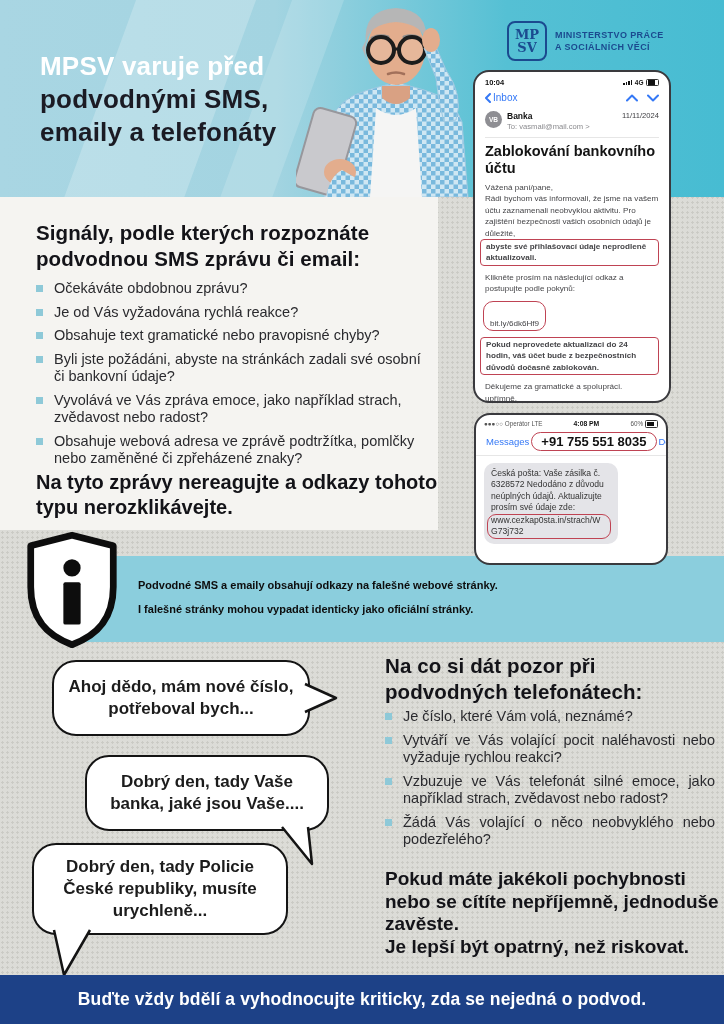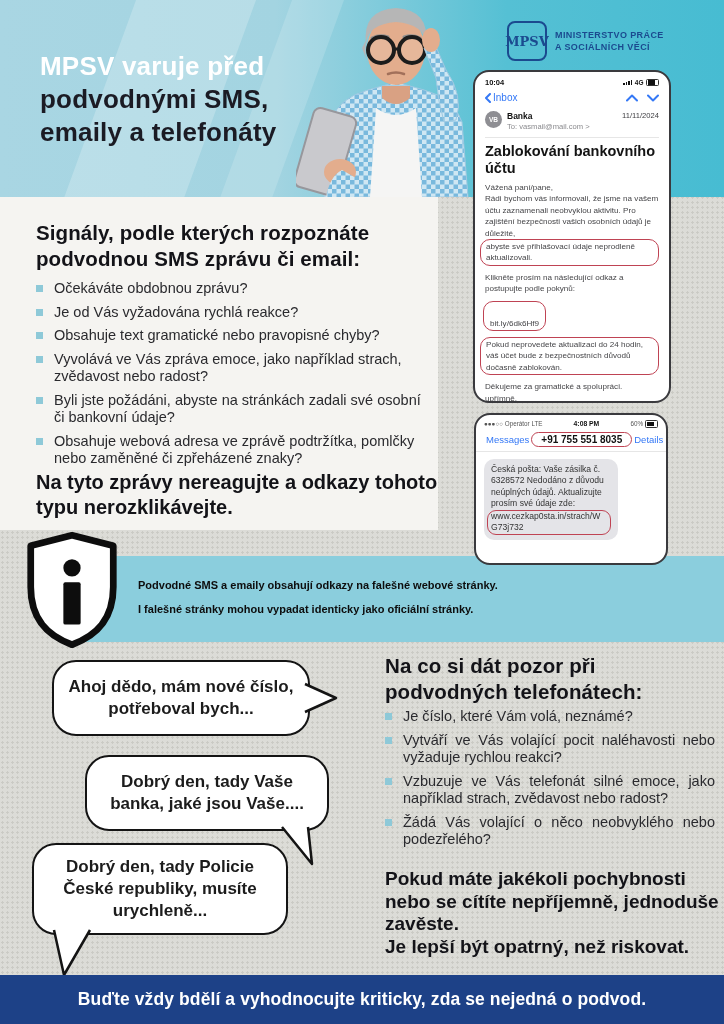--- a/index.html
+++ b/index.html
@@ -13,21 +13,21 @@
   
   .hdr{left:0;top:0;width:724px;height:197px;overflow:hidden;z-index:1;
        background:linear-gradient(90deg,#a9d6e3 0%,#a3d4e1 38%,#55c0d4 70%,#47bcd2 100%);}
   .stripe{position:absolute;top:-40px;height:300px;background:rgba(255,255,255,0.22);transform:skewX(-20deg);}
   .s1{left:96px;width:120px;}
   .s2{left:252px;width:52px;background:rgba(255,255,255,0.16);}
   .hdr-title{position:absolute;left:40px;top:50px;font-weight:bold;font-size:26px;line-height:33px;letter-spacing:0.2px;}
   .hdr-title .t1{color:#ffffff;display:block;}
   .hdr-title .t2,.hdr-title .t3{color:#1b1b24;display:block;}
   .logo{position:absolute;left:507px;top:21px;display:flex;align-items:center;}
-  .logo-box{width:36px;height:36px;border:2.5px solid #1b4a8f;border-radius:8px;display:flex;flex-direction:row;
+  .logo-box{width:36px;height:36px;border:2.5px solid #1b4a8f;border-radius:8px;display:flex;flex-direction:column;
             align-items:center;justify-content:center;color:#1b4a8f;
             font-family:"DejaVu Serif","Liberation Serif",serif;font-weight:bold;font-size:13px;line-height:13px;}
   .logo-name{margin-left:8px;color:#1b4a8f;font-weight:bold;font-size:9px;line-height:12px;letter-spacing:0.4px;}
 
   
   .man{position:absolute;left:296px;top:0;width:200px;height:197px;}
 
   
   .panel-white{left:0;top:197px;width:438px;height:333px;background:#f5f4f1;z-index:1;}
   .sec-h{font-weight:bold;color:#131318;font-size:20.5px;line-height:26px;letter-spacing:0.1px;}
@@ -56,26 +56,26 @@
   .avatar{width:17px;height:17px;border-radius:50%;background:#8e8e93;color:#fff;font-size:6.5px;font-weight:bold;
           display:flex;align-items:center;justify-content:center;flex:none;}
   .meta-c{margin-left:5px;flex:1;}
   .m-name{font-size:8.5px;font-weight:bold;color:#111;}
   .m-to{font-size:7.6px;color:#8a8a8e;margin-top:1px;}
   .m-date{font-size:7.6px;color:#3c3c40;}
   .p-div{border-bottom:1px solid #e6e6e6;margin:6px 0 5px;}
   .p-subject{font-size:14.5px;line-height:16.5px;font-weight:bold;color:#141414;margin:2px 0 6px;}
   .p-body{font-size:8.1px;line-height:11.4px;color:#454548;}
   .p-body p{margin:0 0 6px;}
-  .redblock{display:block;width:fit-content;border:1.6px solid #bf4353;border-radius:10px;padding:1px 5px;margin-left:-5px;}
+  .redblock{display:block;width:fit-content;border:1.6px solid #bf4353;border-radius:4px;padding:1px 5px;margin-left:-5px;font-weight:bold;}
   .redinline{display:inline-block;border:1.6px solid #bf4353;border-radius:10px;padding:16px 6px 1px;margin-left:-2px;}
   .s-status{display:flex;justify-content:space-between;align-items:center;font-size:6.3px;color:#555;}
   .s-time{font-weight:bold;color:#111;font-size:6.8px;}
   .s-nav{display:flex;align-items:center;margin-top:4px;font-size:9.5px;color:#3478f6;}
-  .s-num{font-size:10px;font-weight:bold;color:#111;border:1.6px solid #bf4353;border-radius:11px;padding:1px 9px;margin:0 2px;white-space:nowrap;}
+  .s-num{font-size:13px;font-weight:bold;color:#111;border:1.6px solid #bf4353;border-radius:11px;padding:1px 9px;margin:0 2px;white-space:nowrap;}
   .s-div{border-bottom:1px solid #e6e6e6;margin:4px -8px 0;}
   .s-bubble{margin-top:7px;width:134px;background:#e4e4e8;border-radius:10px;padding:5px 7px;
             font-size:8.6px;line-height:11.6px;color:#333;box-sizing:border-box;}
   .s-url{display:block;width:fit-content;border:1.6px solid #bf4353;border-radius:9px;padding:0 3px;margin-left:-4px;word-break:break-all;}
 
   
   .banner{left:0;top:556px;width:724px;height:86px;background:#8bcedd;z-index:2;
           clip-path:polygon(110px 0,724px 0,724px 86px,84px 86px);}
   .banner-text{position:absolute;left:138px;top:17px;font-weight:bold;color:#0d0d0d;font-size:11px;line-height:24px;}
   .shield{left:24px;top:531px;width:96px;height:118px;z-index:4;}
@@ -169,22 +169,22 @@
   </div>
 
   <div class="abs panel-white"></div>
 
   <div class="abs sec-h signals-h">Signály, podle kterých rozpoznáte podvodnou SMS zprávu či email:</div>
 
   <ul class="abs blist">
     <li>Očekáváte obdobnou zprávu?</li>
     <li>Je od Vás vyžadována rychlá reakce?</li>
     <li>Obsahuje text gramatické nebo pravopisné chyby?</li>
+    <li>Byli jste požádáni, abyste na stránkách zadali své osobní či bankovní údaje?</li>
     <li>Vyvolává ve Vás zpráva emoce, jako například strach, zvědavost nebo radost?</li>
-    <li>Byli jste požádáni, abyste na stránkách zadali své osobní či bankovní údaje?</li>
     <li>Obsahuje webová adresa ve zprávě podtržítka, pomlčky nebo zaměněné či zpřeházené znaky?</li>
   </ul>
 
   <div class="abs concl signals-concl">Na tyto zprávy nereagujte a odkazy tohoto typu nerozklikávejte.</div>
 
   <div class="abs phone email-phone">
     <div class="p-status">
       <span>10:04</span>
       <span class="statR">
         <span class="sig">

